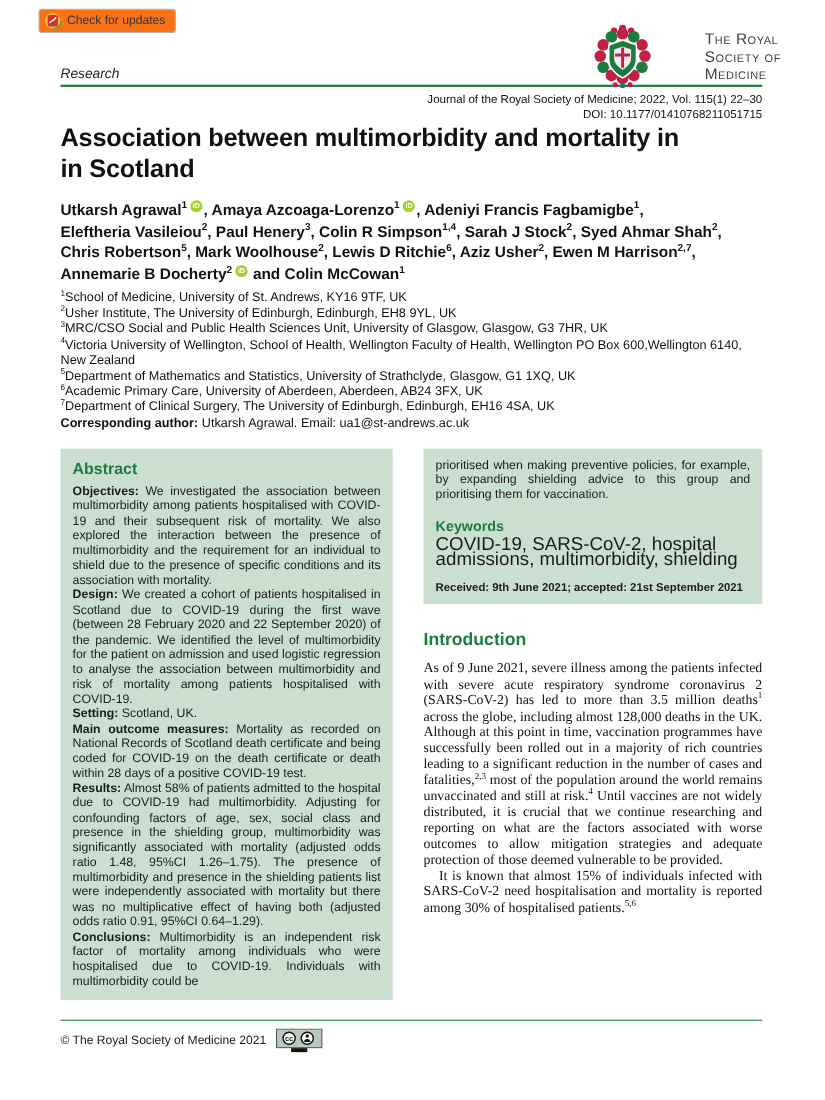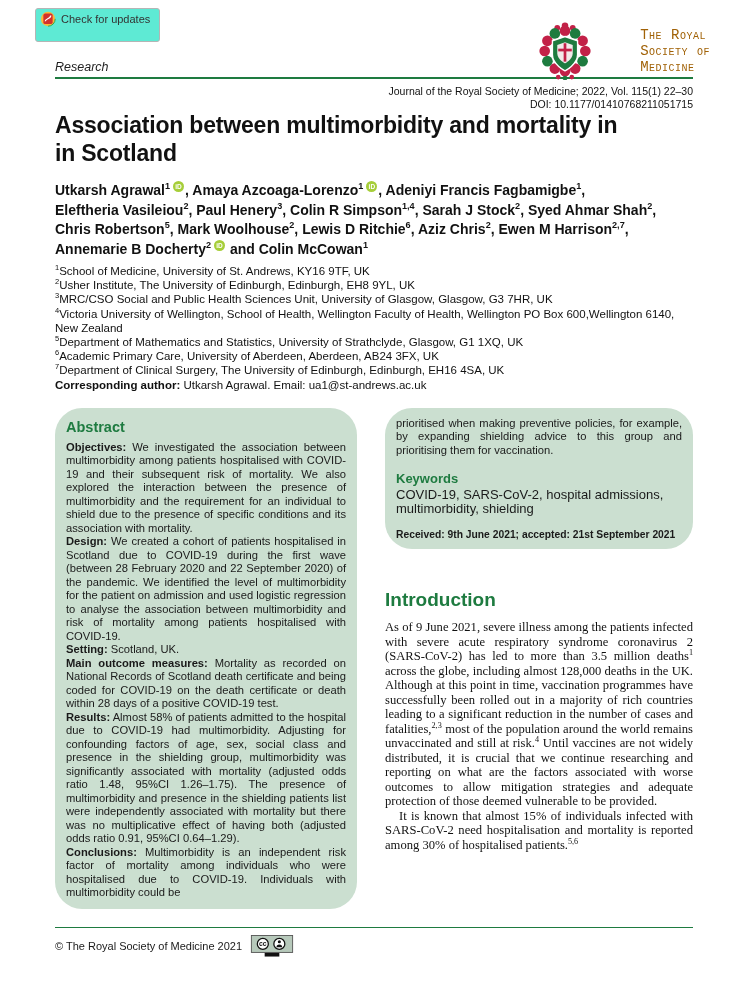--- a/index.html
+++ b/index.html
@@ -1,49 +1,49 @@
 <!DOCTYPE html>
 <html><head>
 <meta charset="utf-8">
 <style>
   html,body{margin:0;padding:0;background:#fff;}
   .page{position:relative;width:750px;height:1000px;background:#fff;overflow:hidden;
         font-family:"Liberation Sans",sans-serif;color:#1a1a1a;}
   
   .check-badge{position:absolute;left:35px;top:8px;display:flex;align-items:center;gap:5px;
-       border:1px solid #b5b5b5;border-radius:3px;background:#5eead4;padding:2px 9px 14px 4px;
+       border:1px solid #b5b5b5;border-radius:3px;background:#f97316;padding:2px 9px 2px 4px;
        font-size:11px;color:#333;cursor:pointer;}
   
   .logo{position:absolute;right:40px;top:22px;display:flex;align-items:center;gap:8px;}
-  .logo-text{font-family:Liberation Mono, monospace;font-variant:small-caps;color:#a16207;
+  .logo-text{font-family:Liberation Sans, sans-serif;font-variant:small-caps;color:#404040;
        font-size:14px;line-height:16px;letter-spacing:.5px;margin-left:36px;}
   
   .content{padding:60px 57px 0 55px;}
   .research{font-style:italic;font-size:12.5px;color:#222;}
   .rule{height:2px;background:#1e7b40;margin-top:3px;}
   .citation{text-align:right;font-size:10.5px;line-height:13px;margin-top:6px;color:#111;}
   .title{font-size:23px;font-weight:700;line-height:28px;margin-top:0;letter-spacing:-.2px;color:#111;}
   .authors{margin-top:14px;font-weight:700;font-size:14px;line-height:19.5px;color:#111;}
   .author-line{white-space:nowrap;}
   sup{font-size:65%;line-height:0;}
   .orcid{display:inline-block;width:11px;height:11px;border-radius:50%;background:#a6ce39;color:#fff;
        font-size:6.5px;font-weight:700;text-align:center;line-height:11px;vertical-align:super;margin:0 1px 0 3px;}
   .affils{margin-top:5px;}
   .affil,.corresponding{font-size:11.5px;line-height:14.2px;color:#111;}
   .cols{display:flex;gap:28px;margin-top:16px;}
   .col-left{width:302px;flex:none;}
   .col-right{flex:1;min-width:0;}
-  .greenbox{background:#cbdfd0;padding:9px 11px;border-radius:27px;}
+  .greenbox{background:#cbdfd0;padding:9px 11px;}
   .abs-head,.kw-head,.intro-head{color:#1e7b40;font-weight:700;}
   .abs-head{font-size:14.5px;margin:2px 0 6px;}
   .abs-sec{font-size:11.2px;line-height:13.5px;text-align:justify;}
   .kw-head{font-size:13px;margin:14px 0 2px;}
-  .kw-text{font-size:13px;line-height:13.5px;}
+  .kw-text{font-size:17px;line-height:13.5px;}
   .received{font-size:10.3px;font-weight:600;margin-top:14px;}
-  .intro-head{font-size:19px;margin:40px 0 9px;}
+  .intro-head{font-size:16px;margin:24px 0 9px;}
   .intro p{font-family:"Liberation Serif",serif;font-size:12.6px;line-height:14.5px;
        text-align:justify;margin:0;color:#111;}
   .intro p + p{text-indent:14px;}
   .footer{margin-top:18px;}
   .footer-rule{height:1.5px;background:#1e7b40;}
   .copy-row{display:flex;align-items:center;gap:8px;margin-top:7px;font-size:11px;}
 </style>
 </head>
 <body>
 
@@ -108,21 +108,21 @@
     </div>
 
     <div class="title">
       <div>Association between multimorbidity and mortality in</div>
       <div>in Scotland</div>
     </div>
 
     <div class="authors">
         <div class="author-line"><span>Utkarsh Agrawal</span><sup>1</sup><span class="orcid">iD</span><span>, </span><span>Amaya Azcoaga-Lorenzo</span><sup>1</sup><span class="orcid">iD</span><span>, </span><span>Adeniyi Francis Fagbamigbe</span><sup>1</sup><span>,</span></div>
         <div class="author-line"><span>Eleftheria Vasileiou</span><sup>2</sup><span>, </span><span>Paul Henery</span><sup>3</sup><span>, </span><span>Colin R Simpson</span><sup>1,4</sup><span>, </span><span>Sarah J Stock</span><sup>2</sup><span>, </span><span>Syed Ahmar Shah</span><sup>2</sup><span>,</span></div>
-        <div class="author-line"><span>Chris Robertson</span><sup>5</sup><span>, </span><span>Mark Woolhouse</span><sup>2</sup><span>, </span><span>Lewis D Ritchie</span><sup>6</sup><span>, </span><span>Aziz Chris</span><sup>2</sup><span>, </span><span>Ewen M Harrison</span><sup>2,7</sup><span>,</span></div>
+        <div class="author-line"><span>Chris Robertson</span><sup>5</sup><span>, </span><span>Mark Woolhouse</span><sup>2</sup><span>, </span><span>Lewis D Ritchie</span><sup>6</sup><span>, </span><span>Aziz Usher</span><sup>2</sup><span>, </span><span>Ewen M Harrison</span><sup>2,7</sup><span>,</span></div>
         <div class="author-line"><span>Annemarie B Docherty</span><sup>2</sup><span class="orcid">iD</span><span> and </span><span>Colin McCowan</span><sup>1</sup></div>
       </div>
 
     <div class="affils">
         <div class="affil"><sup>1</sup><span>School of Medicine, University of St. Andrews, KY16 9TF, UK</span></div>
         <div class="affil"><sup>2</sup><span>Usher Institute, The University of Edinburgh, Edinburgh, EH8 9YL, UK</span></div>
         <div class="affil"><sup>3</sup><span>MRC/CSO Social and Public Health Sciences Unit, University of Glasgow, Glasgow, G3 7HR, UK</span></div>
         <div class="affil"><sup>4</sup><span>Victoria University of Wellington, School of Health, Wellington Faculty of Health, Wellington PO Box 600,Wellington 6140, New Zealand</span></div>
         <div class="affil"><sup>5</sup><span>Department of Mathematics and Statistics, University of Strathclyde, Glasgow, G1 1XQ, UK</span></div>
         <div class="affil"><sup>6</sup><span>Academic Primary Care, University of Aberdeen, Aberdeen, AB24 3FX, UK</span></div>

